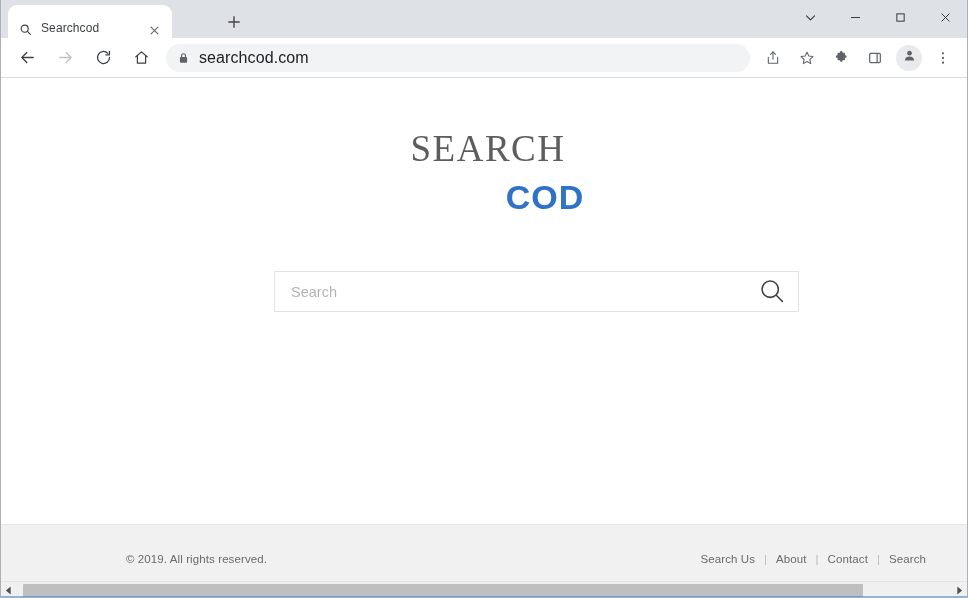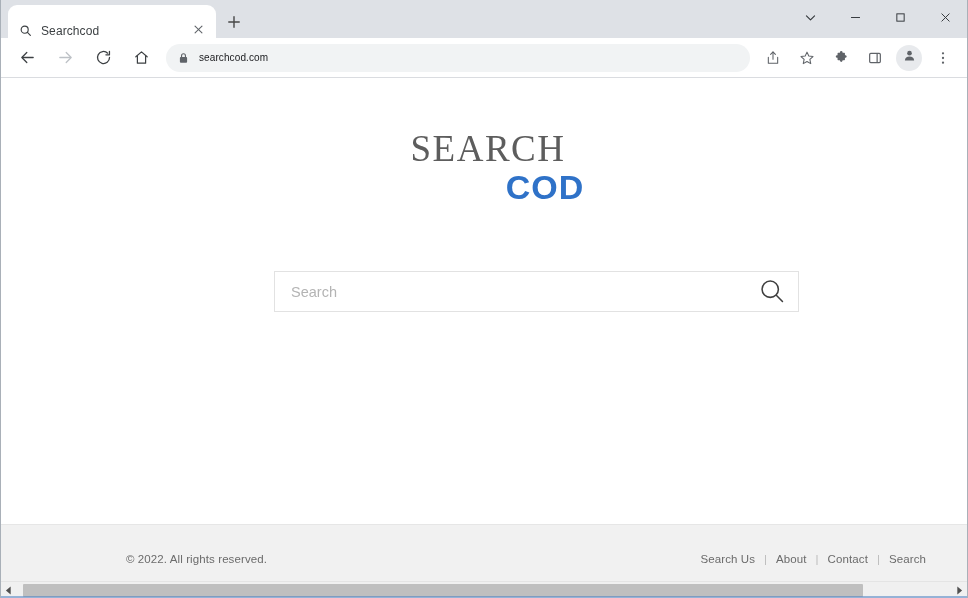--- a/index.html
+++ b/index.html
@@ -33,27 +33,27 @@
   .tabstrip {
     position: relative;
     height: 38px;
     background: #dee1e6;
   }
 
   .tab {
     position: absolute;
     left: 8px;
     top: 5px;
-    width: 208px;
+    width: 164px;
     height: 33px;
     background: #ffffff;
     border-radius: 9px 9px 0 0;
     display: flex;
-    align-items: flex-end;
-    padding: 0 9px;
+    align-items: flex-start;
+    padding: 16px 9px;
     cursor: default;
   }
 
   .tab-favicon {
     width: 16px; height: 16px;
     flex: 0 0 16px;
     margin-right: 8px;
     display: flex; align-items: center; justify-content: center;
   }
 
@@ -133,21 +133,21 @@
     margin: 0 6px 0 6px;
     background: #f1f3f4;
     border-radius: 14px;
     display: flex;
     align-items: center;
     padding: 0 12px;
     cursor: text;
   }
   .omnibox .lock { margin-right: 10px; display:flex; color:#5f6368; }
   .omnibox .url {
-    font-size: 10px;
+    font-size: 16px;
     color: #202124;
     letter-spacing: 0.1px;
   }
 
   .tb-icon {
     width: 28px; height: 28px;
     margin: 0 3px;
     display: flex; align-items: center; justify-content: center;
     border-radius: 50%;
     color: #5f6368;
@@ -216,21 +216,21 @@
     color: #5d5d5d;
     margin-left: 8px;
   }
   .logo-cod {
     display: block;
     font-family: "Liberation Sans", sans-serif;
     font-weight: bold;
     font-size: 34px;
     letter-spacing: 1px;
     color: #2f72c8;
-    margin-top: 3px;
+    margin-top: 13px;
     margin-left: 122px;
   }
 
   .search-wrap {
     position: absolute;
     left: 274px;
     top: 193px;
     width: 525px;
     height: 41px;
     border: 1px solid #e2e2e2;
@@ -529,21 +529,21 @@
                 <circle cx="13.5" cy="13.5" r="9"></circle>
                 <line x1="20.2" y1="20.2" x2="27" y2="27"></line>
               </svg>
             </span>
           </button>
         </div>
 
       </div>
 
       <div class="footer">
-        <div class="footer-copy">© 2022. All rights reserved.</div>
+        <div class="footer-copy">© 2019. All rights reserved.</div>
         <div class="footer-links">
           <a>Search Us</a>
           <span class="footer-sep">|</span>
           <a>About</a>
           <span class="footer-sep">|</span>
           <a>Contact</a>
           <span class="footer-sep">|</span>
           <a>Search</a>
         </div>
       </div>

